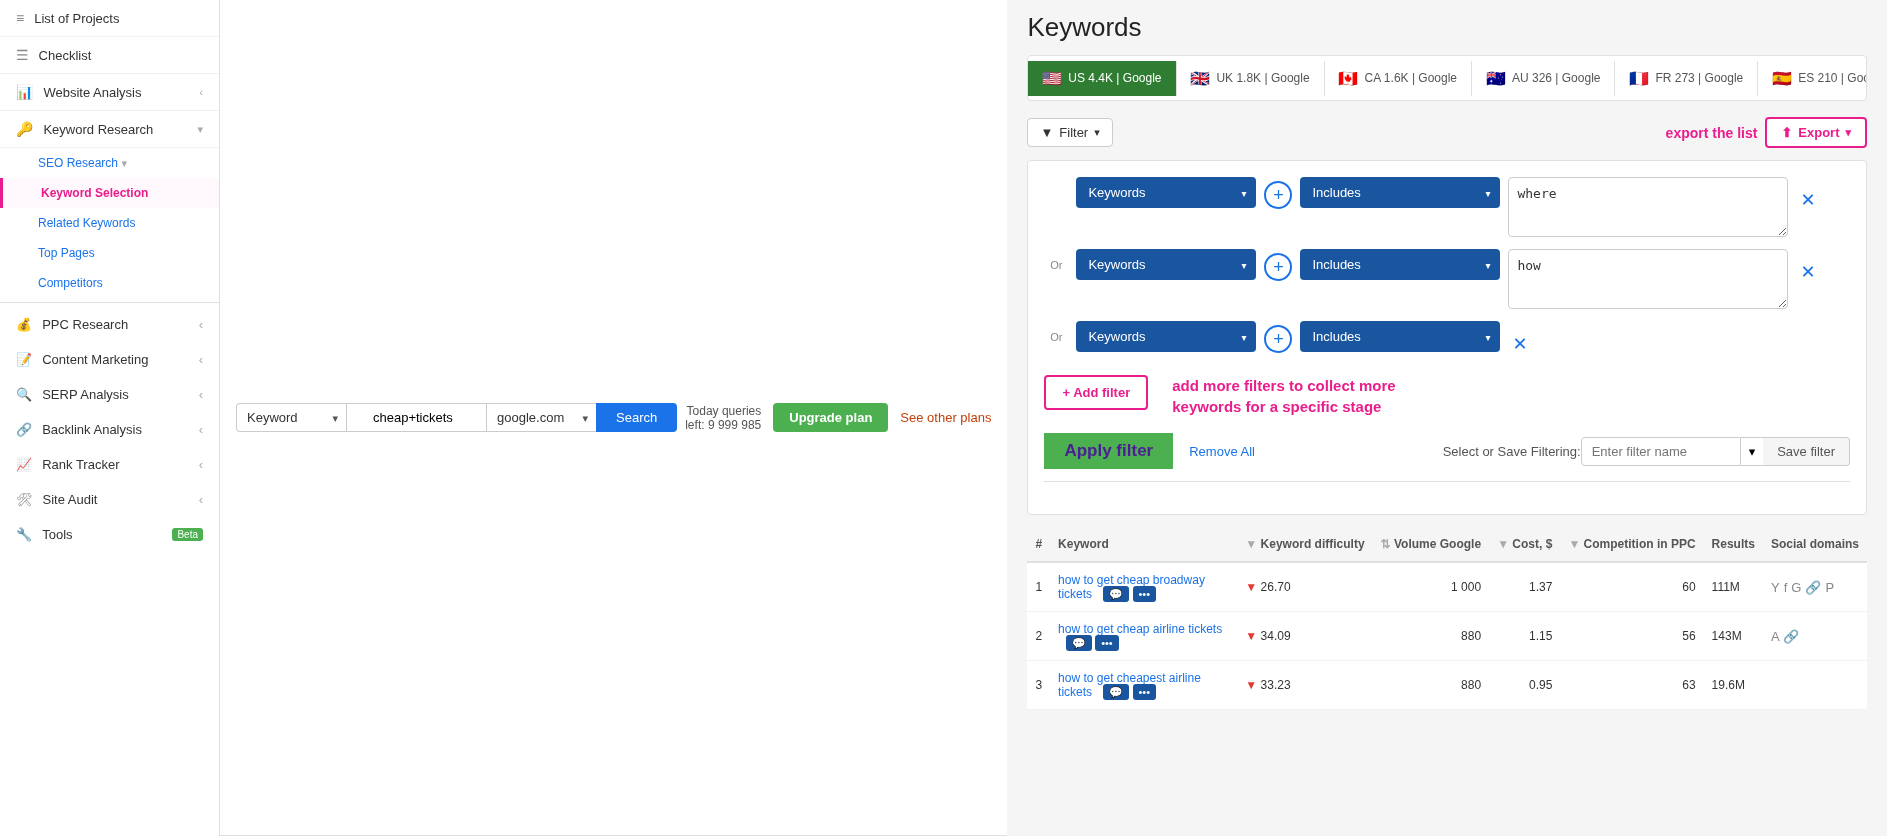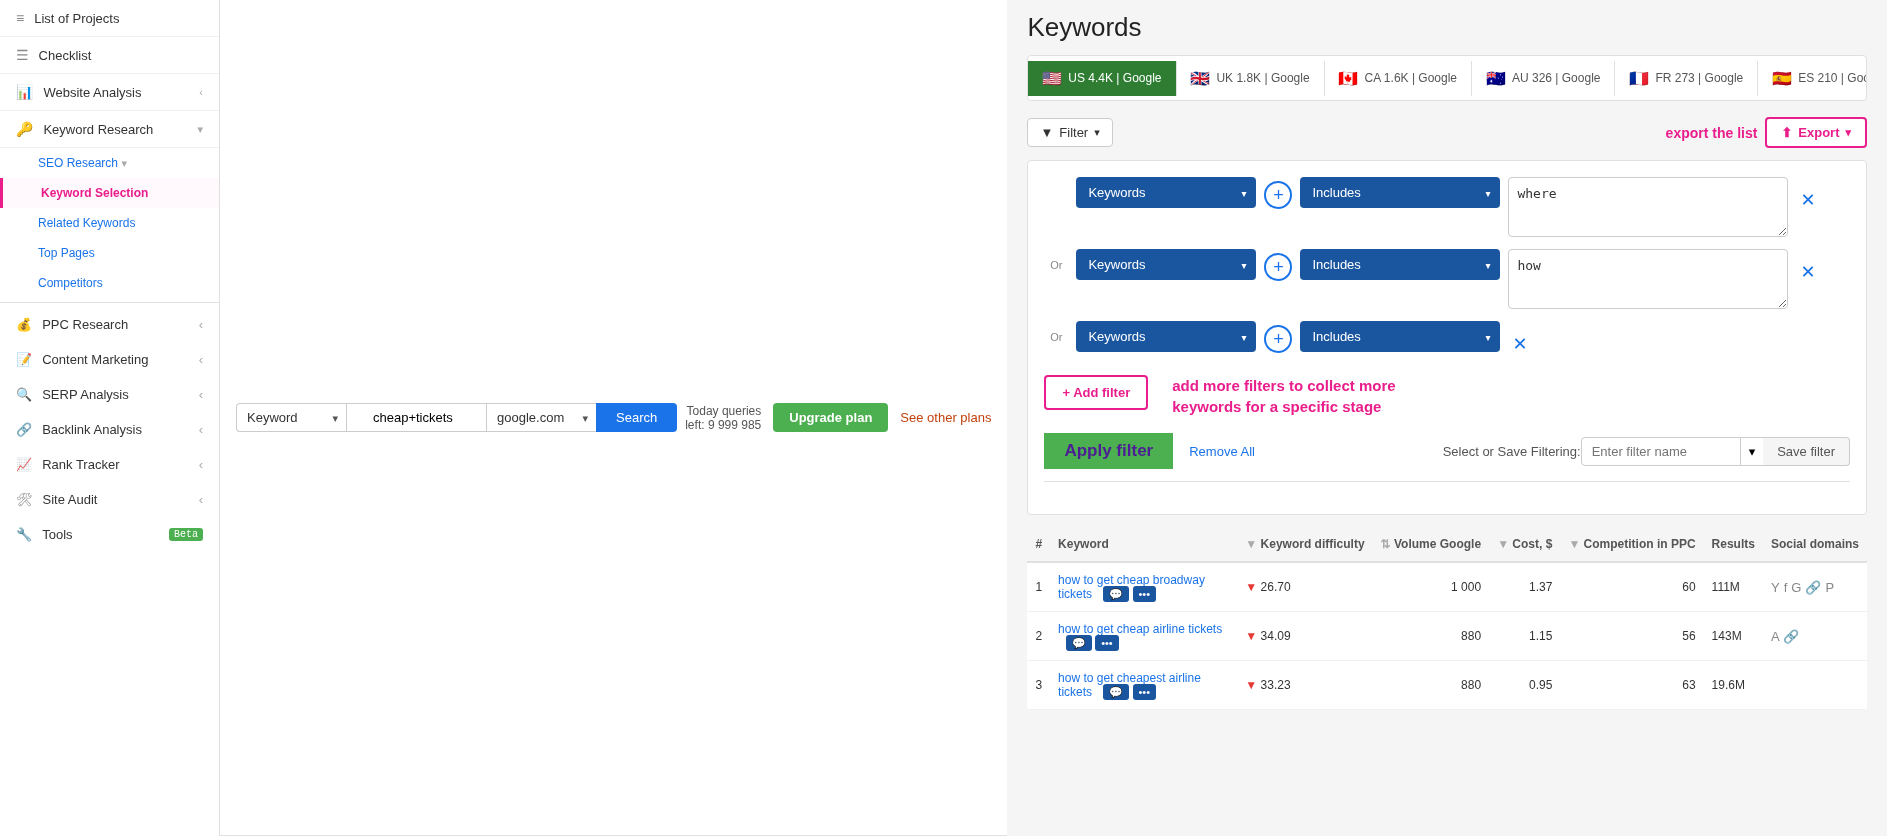--- a/index.html
+++ b/index.html
@@ -46,21 +46,20 @@
     }
     .sidebar-section-header .icon { margin-right: 10px; color: #888; }
     .sidebar-section-header .arrow { margin-left: auto; color: #aaa; }
     .beta-badge {
       background: #4caf50;
       color: #fff;
       font-size: 10px;
       padding: 1px 5px;
       border-radius: 3px;
       margin-left: auto;
-      font-family: Liberation Mono, monospace;
     }
 
     
     #main {
       flex: 1;
       display: flex;
       overflow: hidden;
     }
 
     

